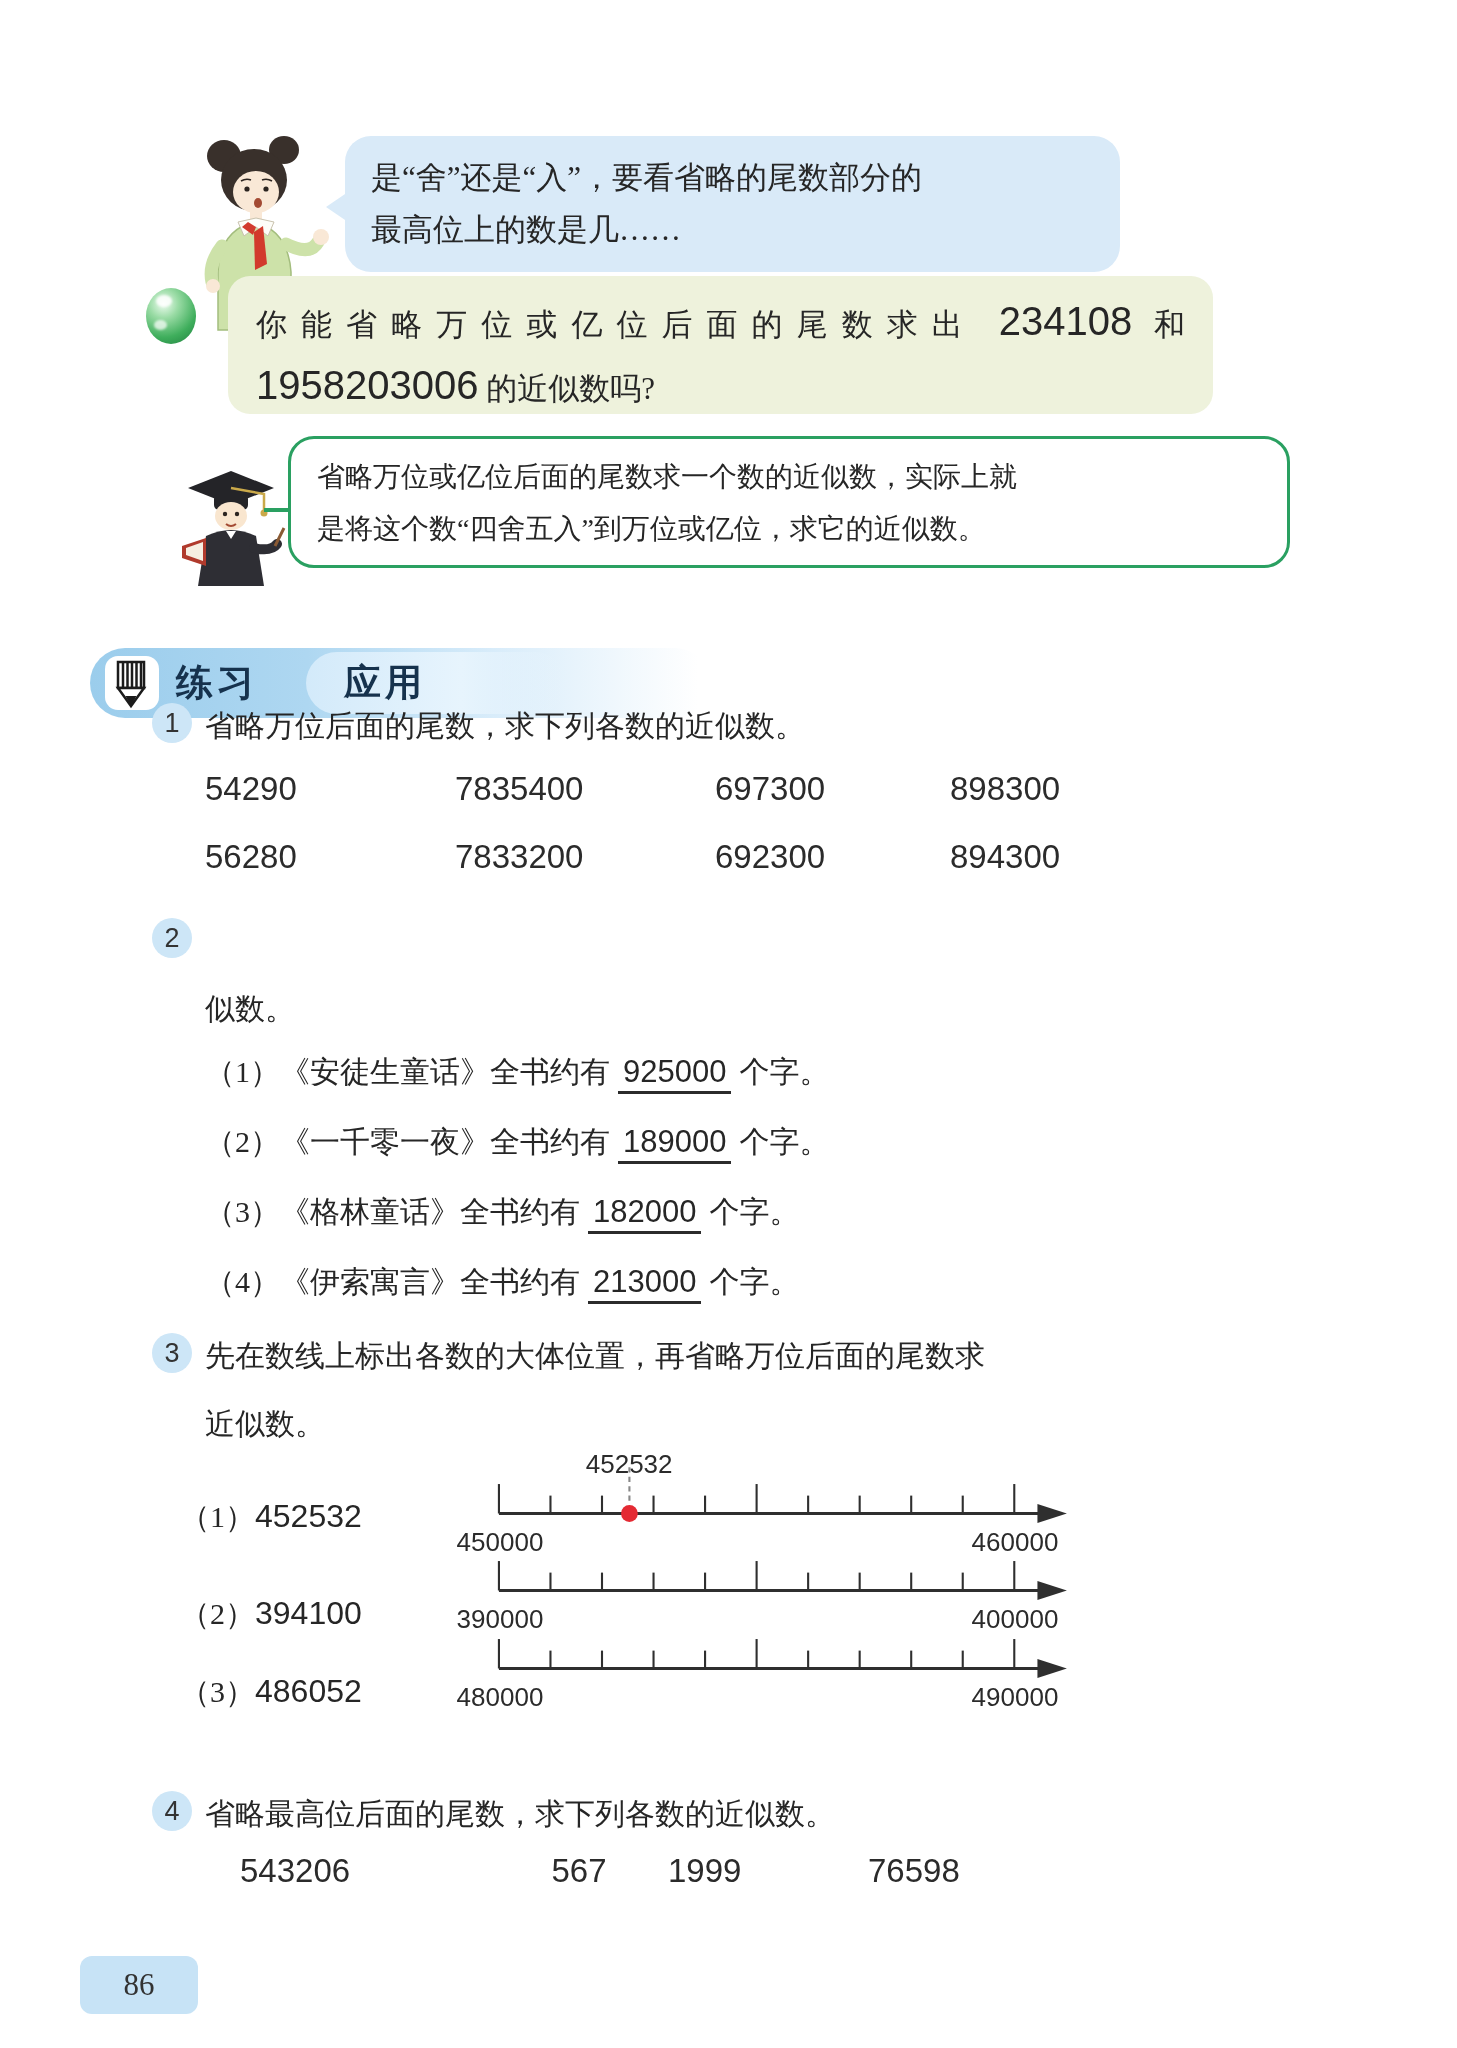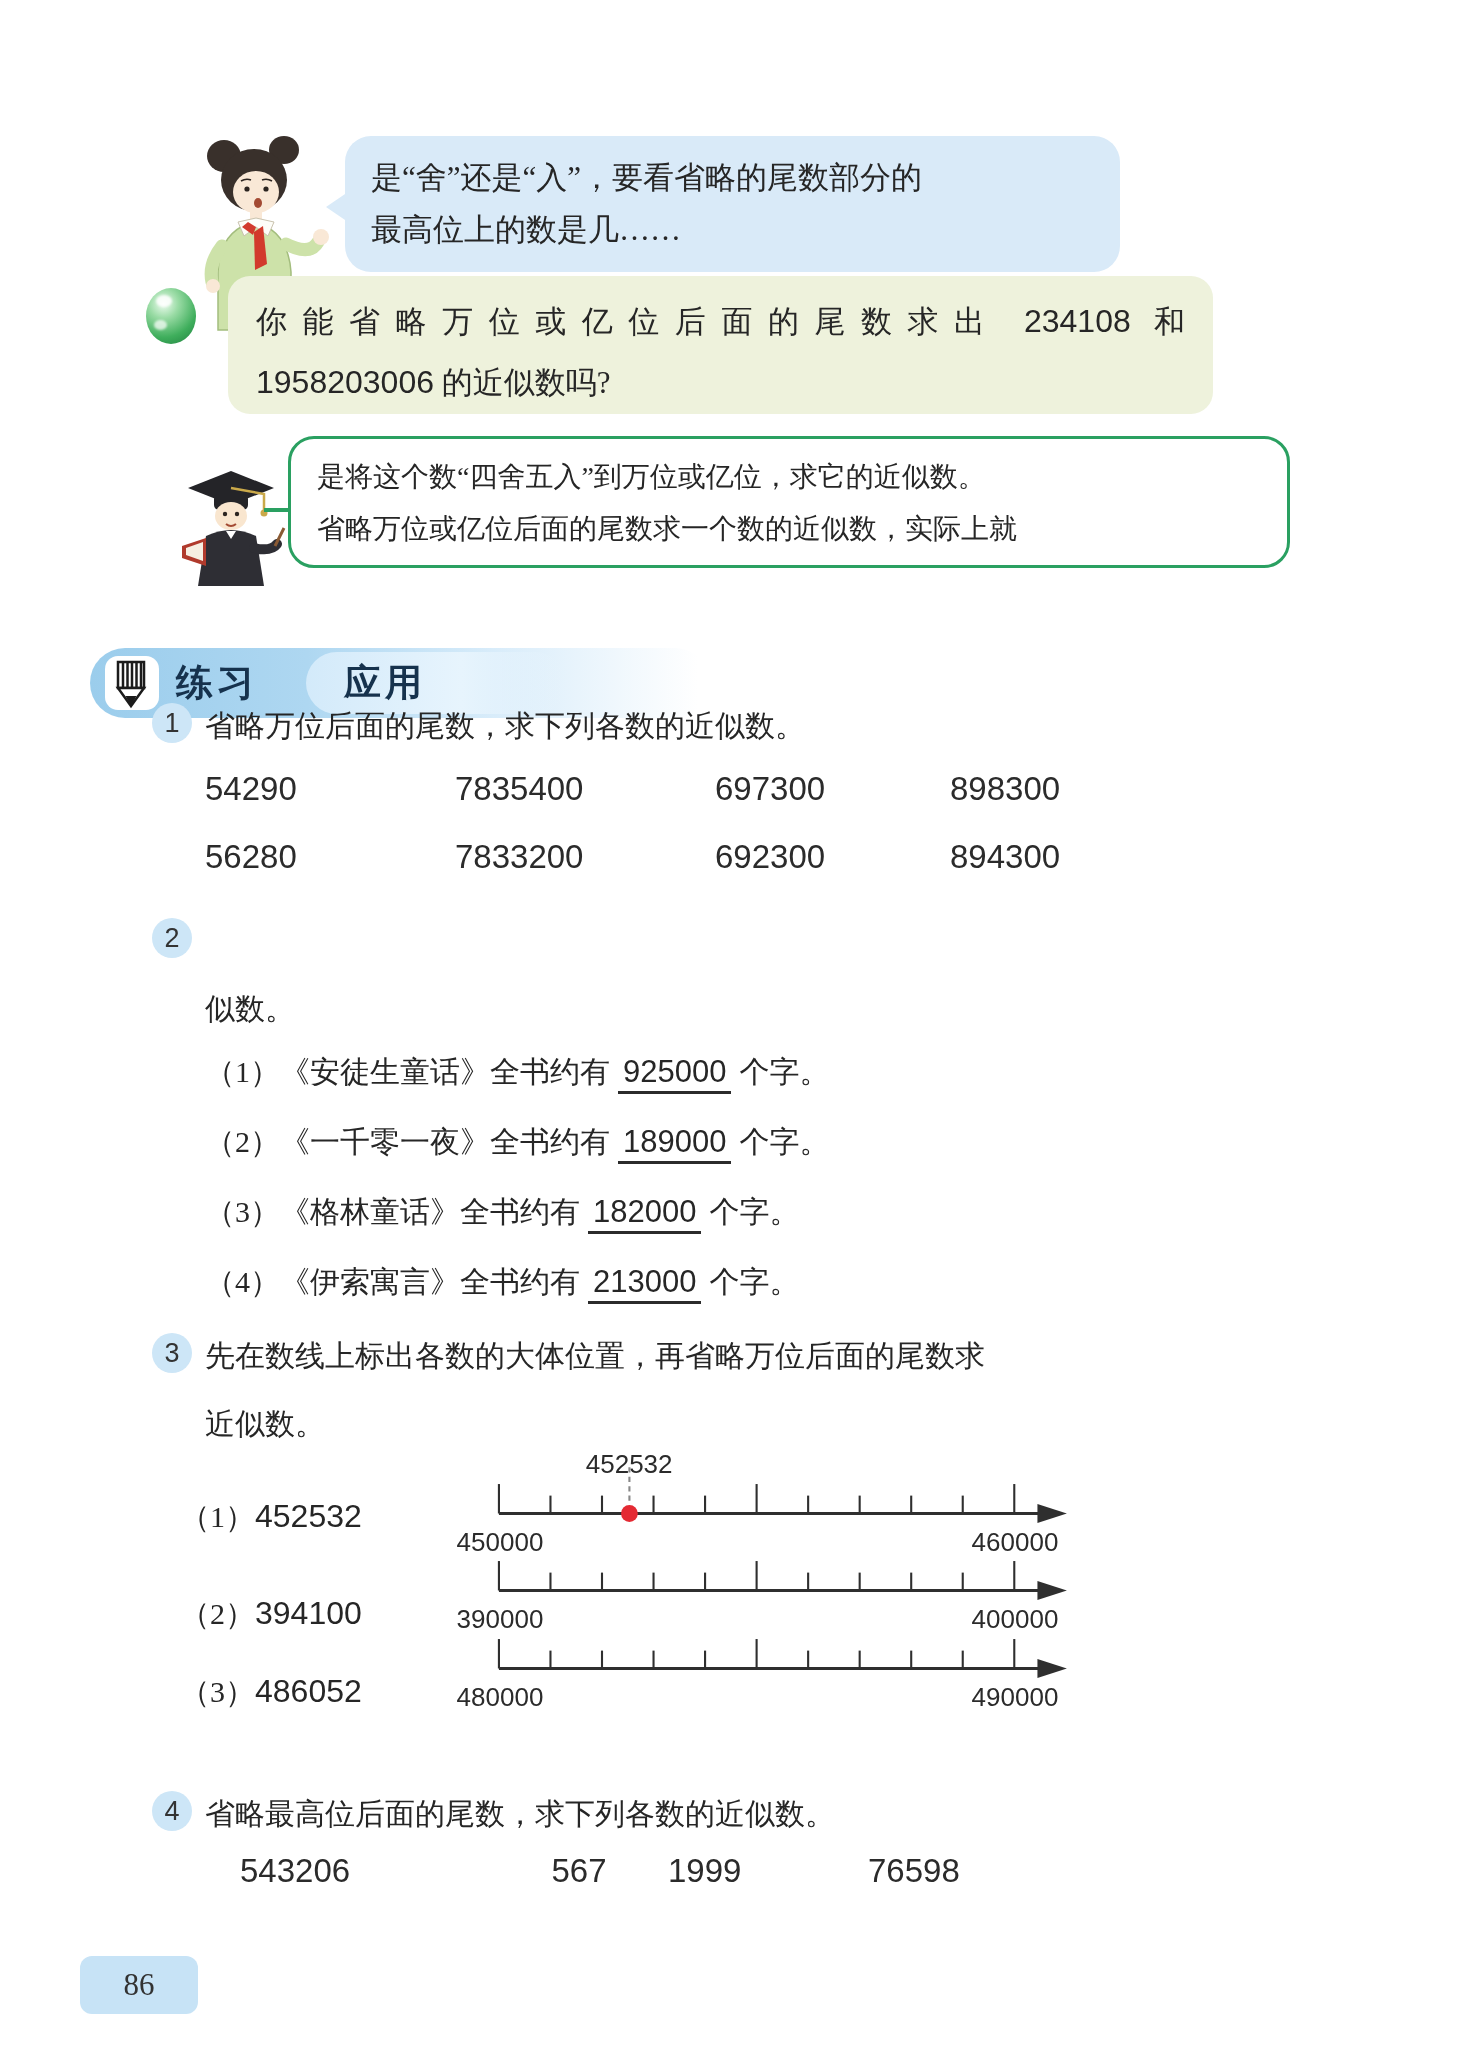--- a/index.html
+++ b/index.html
@@ -29,21 +29,21 @@
   .green-ball .hi1 { position:absolute; left:10px; top:7px; width:16px; height:12px; border-radius:50%;
     background:rgba(255,255,255,0.85); filter:blur(1px); }
   .green-ball .hi2 { position:absolute; left:8px; top:32px; width:13px; height:10px; border-radius:50%;
     background:rgba(255,255,255,0.7); filter:blur(1px); }
   .bubble-green {
     position:absolute; left:228px; top:276px; width:985px; height:138px;
     background:#eef2dc; border-radius:22px; padding:15px 28px 0 28px;
     font-size:31px; line-height:60px;
   }
   .bubble-green .jline { text-align:justify; text-align-last:justify; }
-  .bubble-green .num, .bubble-blue .num { font-size:32px; }
+  .bubble-green .num, .bubble-blue .num { font-size:40px; }
 
   
   .boy-wrap { position:absolute; left:176px; top:458px; width:110px; height:130px; }
   .box-connector { position:absolute; left:264px; top:508px; width:26px; height:4px; background:#2aa061; }
   .note-box {
     position:absolute; left:288px; top:436px; width:1002px; height:132px;
     background:#ffffff; border:3px solid #2aa061; border-radius:26px;
     padding:12px 26px; font-size:28px; line-height:52px;
   }
 
@@ -169,22 +169,22 @@
       <path d="M50,73 L55,81 L60,73 Z" fill="#ffffff"></path>
       <path d="M6,88 L30,80 L30,108 L6,100 Z" fill="#b03a2c"></path>
       <path d="M10,90 L27,84 L27,103 L10,97 Z" fill="#f6efe2"></path>
       <path d="M78,90 Q95,94 101,86" stroke="#2e2e34" stroke-width="10" fill="none" stroke-linecap="round"></path>
       <line x1="99" y1="88" x2="108" y2="70" stroke="#8a5a33" stroke-width="3"></line>
     </svg>
   </div>
   <div class="box-connector"></div>
 
   <div class="note-box">
+    <div>省略万位或亿位后面的尾数求一个数的近似数，实际上就</div>
     <div>是将这个数“四舍五入”到万位或亿位，求它的近似数。</div>
-    <div>省略万位或亿位后面的尾数求一个数的近似数，实际上就</div>
   </div>
 
   <div class="banner">
     <div class="pencil-badge">
       <svg width="54" height="54" viewBox="0 0 54 54">
         <rect x="13" y="6" width="26" height="26" fill="#ffffff" stroke="#1b1b1b" stroke-width="2.5"></rect>
         <g stroke="#1b1b1b" stroke-width="2.5">
           <line x1="18" y1="6" x2="18" y2="32"></line>
           <line x1="22.5" y1="6" x2="22.5" y2="32"></line>
           <line x1="27" y1="6" x2="27" y2="32"></line>

